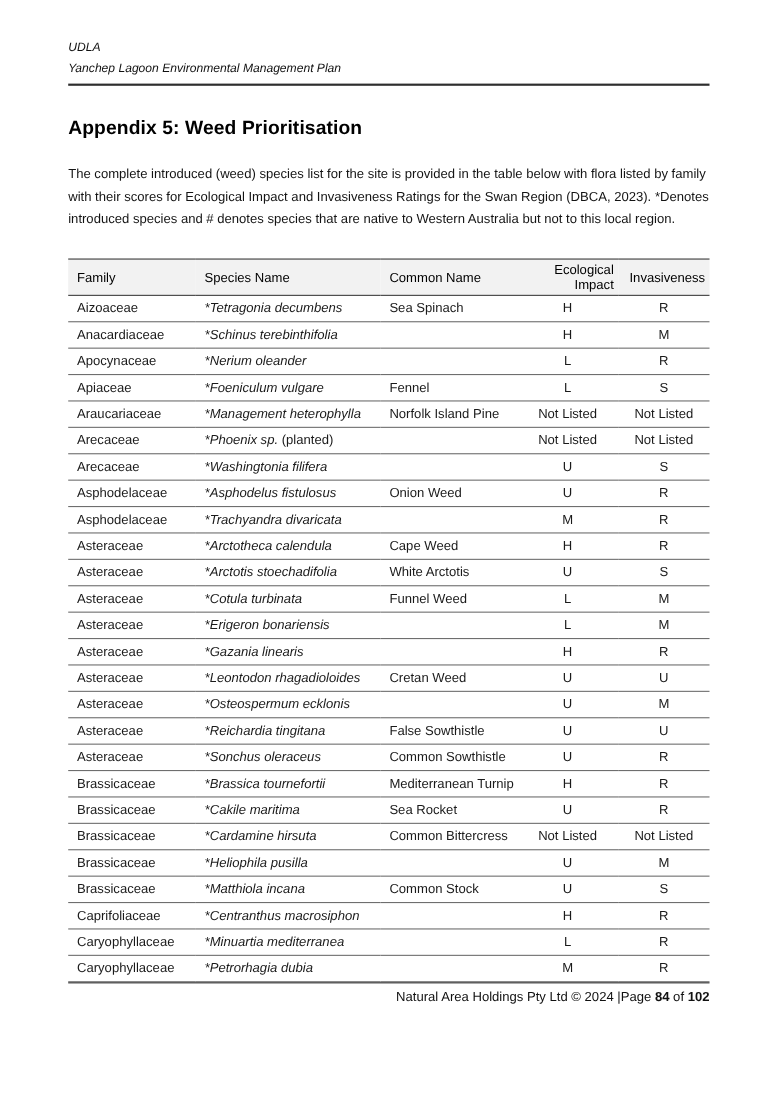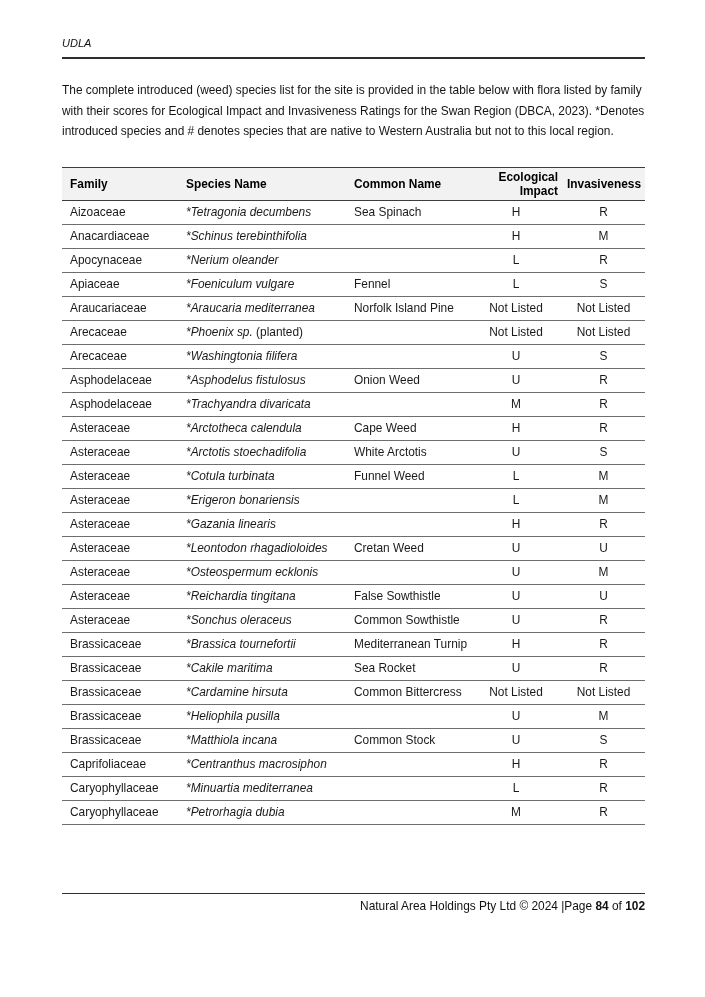--- a/index.html
+++ b/index.html
@@ -7,21 +7,21 @@
     width:705px;height:997px;background:#ffffff;position:relative;
     font-family:"Liberation Sans",sans-serif;color:#1a1a1a;overflow:hidden;
   }
   .content{position:absolute;left:62px;top:0;width:583px;}
   .doc-header{padding-top:34px;font-size:11px;line-height:19px;color:#111;font-style:italic;}
   .header-rule{border:none;border-top:2px solid #2e2e2e;margin:4px 0 0 0;}
   h1{font-size:17.5px;font-weight:bold;color:#000;margin:28px 0 0 0;letter-spacing:0.1px;}
   .intro{font-size:11.9px;line-height:20.6px;margin:21px 0 0 0;color:#141414;}
   table{border-collapse:collapse;table-layout:fixed;width:583px;margin-top:25px;font-size:11.9px;}
   thead th{
-    background:#f2f2f2;font-weight:bold;color:#000;
+    background:#f2f2f2;font-weight:normal;color:#000;
     border-top:1.5px solid #3c3c3c;border-bottom:1.5px solid #3c3c3c;
     padding:2px 4px;line-height:14px;height:28px;vertical-align:middle;
   }
   th.c0,th.c1,th.c2{text-align:left;padding-left:8px;}
   th.c3,th.c4{text-align:right;}
   tbody td{
     border-bottom:1px solid #6e6e6e;height:23px;vertical-align:middle;
     padding:0 4px;color:#1a1a1a;white-space:nowrap;overflow:hidden;
   }
   td.c0,td.c1,td.c2{text-align:left;padding-left:8px;}
@@ -34,23 +34,25 @@
     text-align:right;font-size:11.9px;color:#111;
   }
 </style>
 </head>
 <body>
 
 <div class="content">
 
   <div class="doc-header">
     <div>UDLA</div>
+    <div>Yanchep Lagoon Environmental Management Plan</div>
   </div>
   <hr class="header-rule">
 
+  <h1>Appendix 5: Weed Prioritisation</h1>
 
   <p class="intro">The complete introduced (weed) species list for the site is provided in the table below with flora listed by family with their scores for Ecological Impact and Invasiveness Ratings for the Swan Region (DBCA, 2023). *Denotes introduced species and # denotes species that are native to Western Australia but not to this local region.</p>
 
   <table>
     <colgroup>
       <col style="width:116px">
         <col style="width:168px">
         <col style="width:124px">
         <col style="width:92px">
         <col style="width:83px">
@@ -88,21 +90,21 @@
         </tr>
         <tr>
           <td class="c0">Apiaceae</td>
           <td class="c1"><span class="sp">*Foeniculum vulgare</span></td>
           <td class="c2">Fennel</td>
           <td class="c3">L</td>
           <td class="c4">S</td>
         </tr>
         <tr>
           <td class="c0">Araucariaceae</td>
-          <td class="c1"><span class="sp">*Araucaria mediterranea</span></td>
+          <td class="c1"><span class="sp">*Management heterophylla</span></td>
           <td class="c2">Norfolk Island Pine</td>
           <td class="c3">Not Listed</td>
           <td class="c4">Not Listed</td>
         </tr>
         <tr>
           <td class="c0">Arecaceae</td>
           <td class="c1"><span class="sp">*Phoenix sp.</span><span class="plain"> (planted)</span></td>
           <td class="c2"></td>
           <td class="c3">Not Listed</td>
           <td class="c4">Not Listed</td>

